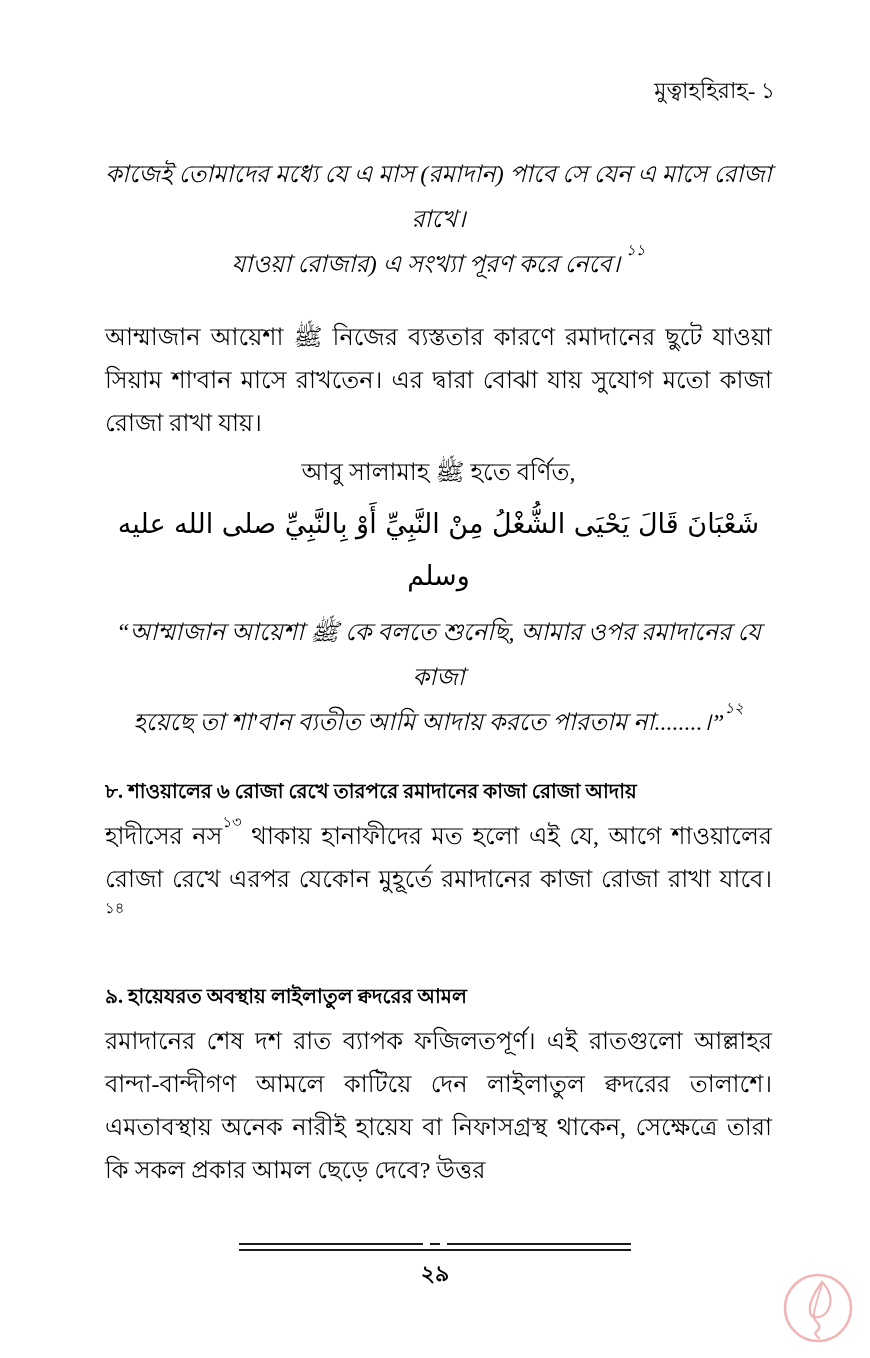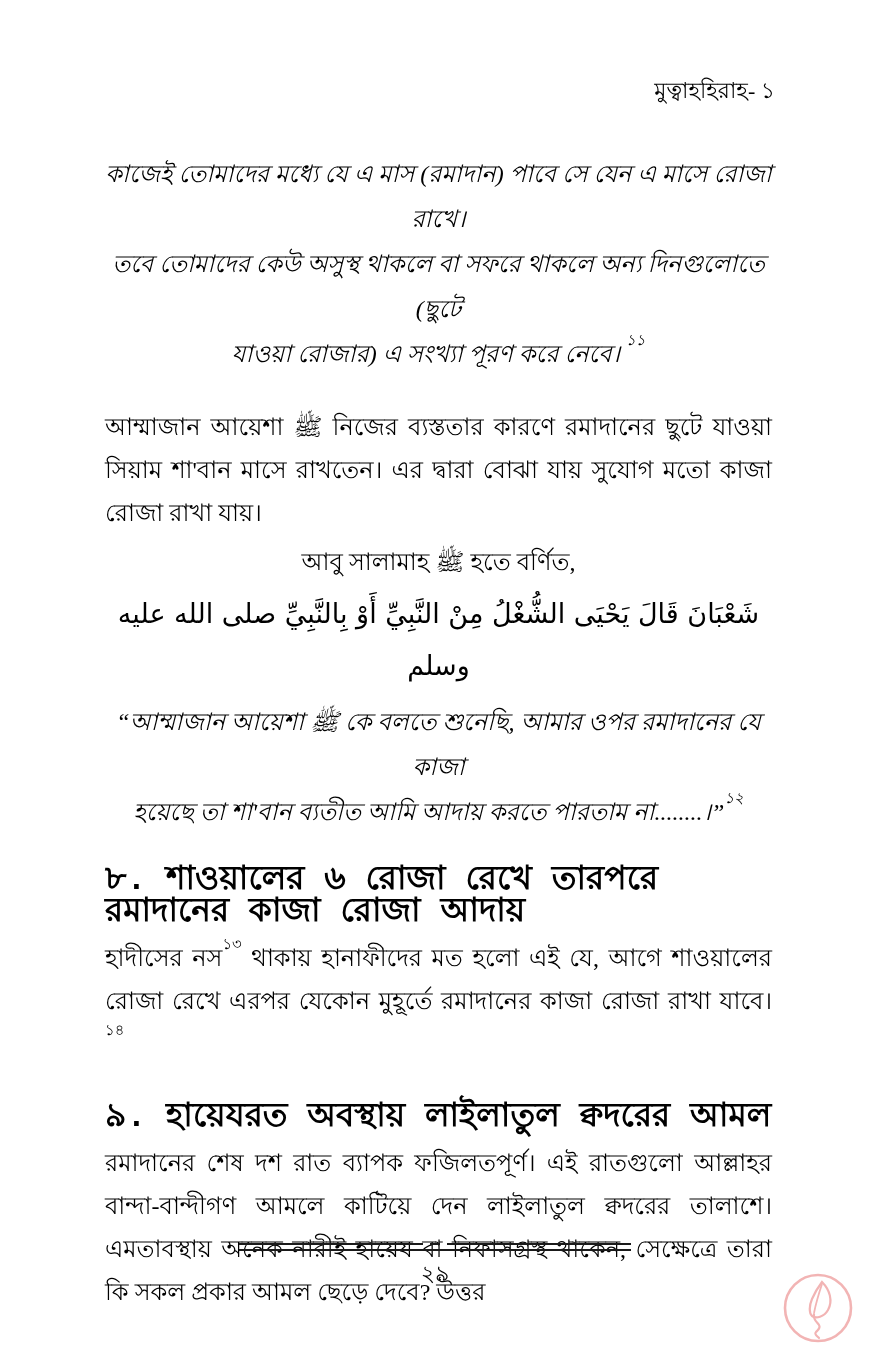--- a/index.html
+++ b/index.html
@@ -49,23 +49,22 @@
     direction: rtl;
     text-align: center;
     font-family: "DejaVu Sans", sans-serif;
     font-size: 27px;
     line-height: 52px;
     margin-top: 4px;
   }
   .para-2 { margin-top: 10px; }
   .section-heading {
     font-weight: bold;
-    font-size: 33px;
+    font-size: 20px;
     line-height: 32px;
-    font-family: Liberation Mono, monospace;
   }
   .heading-8 { margin-top: 30px; }
   .heading-9 { margin-top: 36px; }
   .section-body { margin-top: 8px; }
   sup.fn-ref {
     font-size: 0.62em;
     position: relative;
     top: -0.55em;
     line-height: 0;
   }
@@ -97,41 +96,41 @@
     height: 2px;
     background: #1a1a1a;
   }
   .page-number {
     position: absolute;
     top: 1256px;
     left: 0;
     right: 0;
     text-align: center;
     font-size: 22px;
+    font-weight: bold;
   }
   .logo-mark {
     position: absolute;
     right: 12px;
     bottom: 10px;
     width: 80px;
     height: 80px;
   }
 </style>
 </head>
 <body>
 
 <div class="page">
 
   <div class="running-header">মুত্বাহহিরাহ- ১</div>
 
   <div class="content">
 
     <div class="quote quote-1">
       <div><span>কাজেই তোমাদের মধ্যে যে এ মাস (রমাদান) পাবে সে যেন এ মাসে রোজা রাখে।</span></div>
-      <div><span>তবে তোমাদের কেউ অসুস্থ থাকলে বা সফরে থাকলে অন্য দিনগুলোতে (ছুটে</span></div>
       <div><span>যাওয়া রোজার) এ সংখ্যা পূরণ করে নেবে।</span> <sup class="fn-ref">১১</sup></div>
     </div>
 
     <p class="para para-1"><span>আম্মাজান আয়েশা</span> <span>ﷺ</span> <span>নিজের ব্যস্ততার কারণে রমাদানের ছুটে যাওয়া সিয়াম শা'বান মাসে রাখতেন। এর দ্বারা বোঝা যায় সুযোগ মতো কাজা রোজা রাখা যায়।</span></p>
 
     <p class="narrator-line"><span>আবু সালামাহ</span> <span>ﷺ</span> <span>হতে বর্ণিত,</span></p>
 
     <div class="arabic-block">
       <div>شَعْبَانَ قَالَ يَحْيَى الشُّغْلُ مِنْ النَّبِيِّ أَوْ بِالنَّبِيِّ صلى الله عليه وسلم</div>
     </div>

